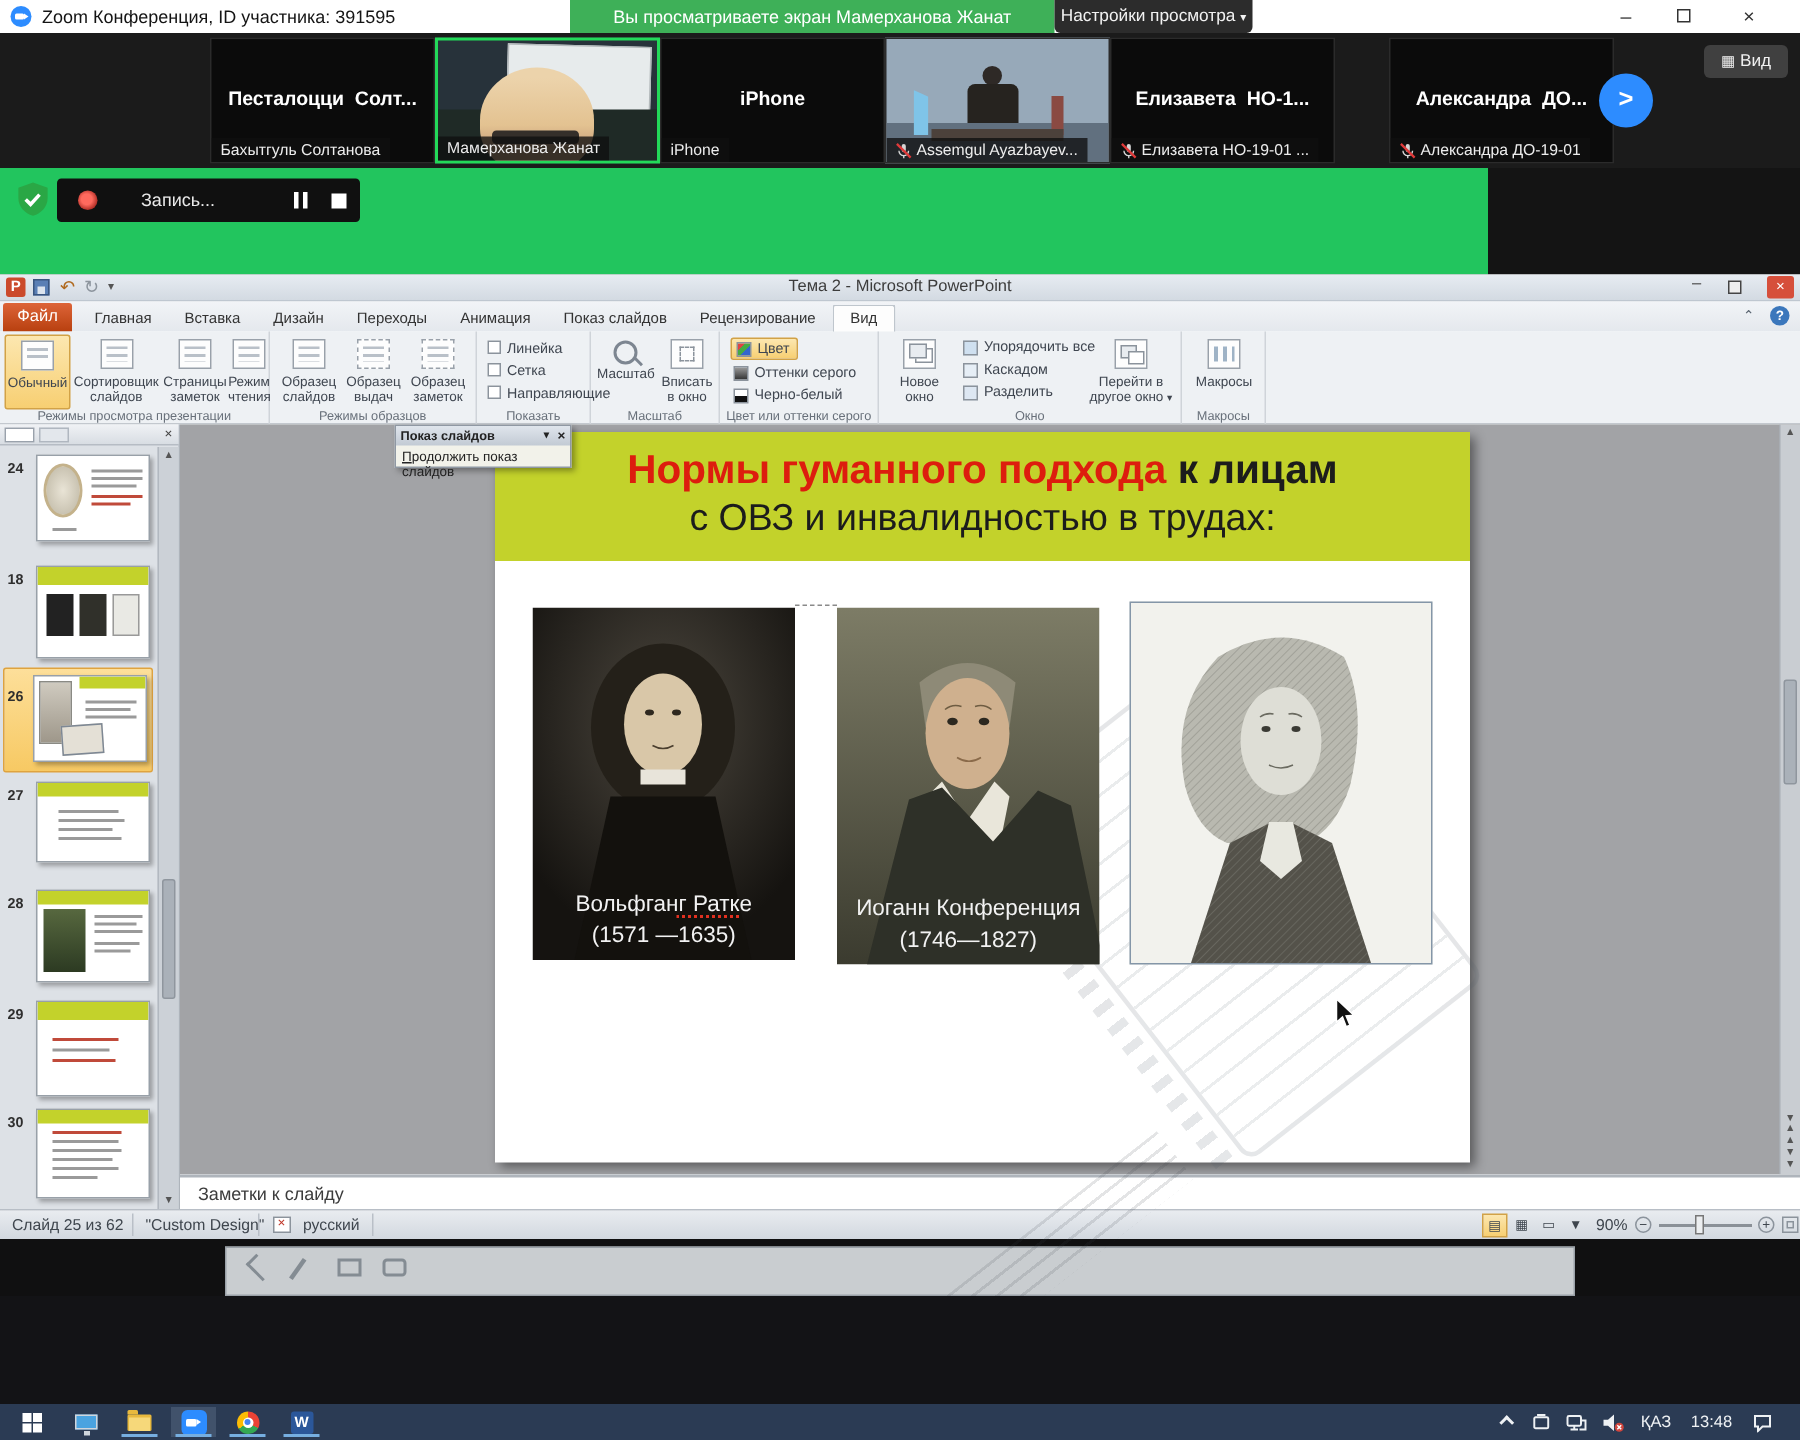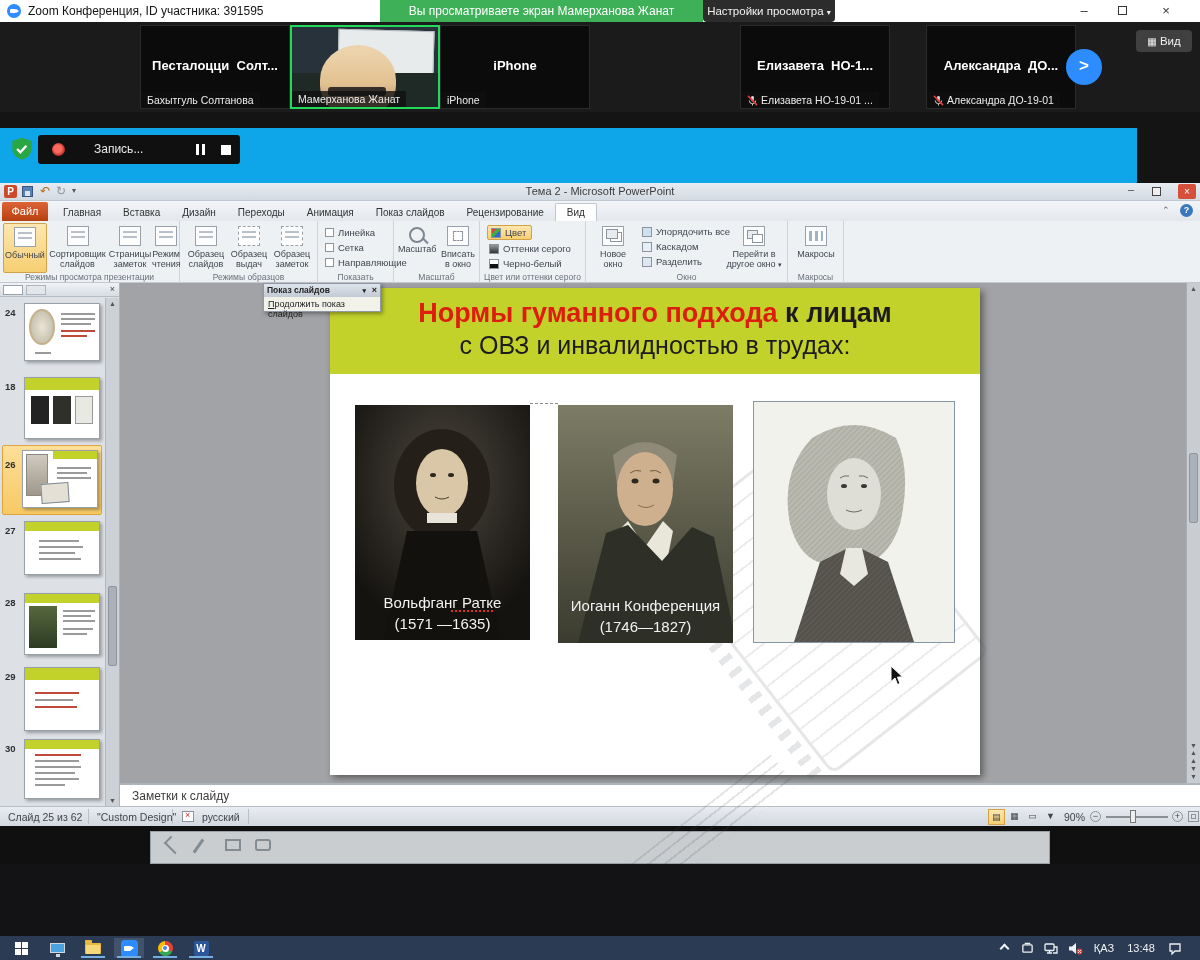--- a/index.html
+++ b/index.html
@@ -16,21 +16,21 @@
   
   .ppt-tab{display:inline-block;padding:0 11px;font-size:10px;color:#333;line-height:19px}
   .ppt-tab.active{background:#fdfdfd;border:1px solid #bfc6cd;border-bottom:none;border-radius:2px 2px 0 0;line-height:18px}
   .rgrp{position:absolute;top:0;height:62px;border-right:1px solid #cfd4d9}
   .glabel{position:absolute;bottom:1px;left:0;right:0;text-align:center;font-size:8.5px;color:#68707a;white-space:nowrap;overflow:hidden}
   .rbtn{position:absolute;top:2px;text-align:center;font-size:9px;color:#3f4650;line-height:10px}
   .rbtn.sel{background:linear-gradient(#fce7b0,#f7cf72);border:1px solid #d2a246;border-radius:2px}
   .ric{width:22px;height:20px;background:#fdfdfd;border:1px solid #99a1aa;margin:3px auto 3px;position:relative}
   .ric .il{position:absolute;left:3px;right:3px;top:4px;height:10px;background:repeating-linear-gradient(180deg,#b9c0c8 0 2px,transparent 2px 5px)}
   .ric.dash{border-style:dashed}
-  .crow{position:absolute;left:7px;display:flex;align-items:center;gap:4px;font-size:9.5px;color:#3f4650}
+  .crow{position:absolute;left:7px;display:flex;align-items:flex-start;gap:4px;font-size:9.5px;color:#3f4650}
   .cbox{width:9px;height:9px;border:1px solid #8b939c;background:#fff;flex:0 0 auto}
   .srow{position:absolute;display:flex;align-items:center;gap:4px;font-size:9.5px;color:#3f4650;white-space:nowrap}
   .sqi{width:10px;height:10px;border:1px solid #8b939c;flex:0 0 auto}
   
   .mini{position:absolute;left:24px;width:76px;background:#fff;border:1px solid #98a0a8;box-shadow:2px 2px 3px rgba(0,0,0,.3);overflow:hidden}
   .mini .bar{position:absolute;top:0;left:0;right:0;height:9px;background:#c3d22b}
   .mini .ln{position:absolute;height:2px;background:#9a9a9a}
   .tnum{position:absolute;left:5px;font-size:9.5px;font-weight:bold;color:#2e2e2e}
   .chev{display:inline-block;width:7px;height:7px;border-left:2px solid #cfd2d6;border-bottom:2px solid #cfd2d6;transform:rotate(135deg)}
   
@@ -80,20 +80,37 @@
         </div>
     </div>
 
     <div class="tile" style="left:440px">
       <div class="big-name">iPhone</div>
       <div class="nm">
           <span>iPhone</span>
         </div>
     </div>
 
+    <div class="tile" style="left:590px;background:#97a9b9">
+      <div class="abs" style="left:0;bottom:0;width:148px;height:26px;background:#61707f"></div>
+      <div class="abs" style="left:18px;top:34px;width:10px;height:30px;background:#7fc4e8;clip-path:polygon(0 0,100% 15%,100% 100%,0 100%)"></div>
+      <div class="abs" style="left:110px;top:38px;width:8px;height:26px;background:#8a4a42"></div>
+      <div class="abs" style="left:64px;top:18px;width:13px;height:13px;border-radius:50%;background:#2e2926"></div>
+      <div class="abs" style="left:54px;top:30px;width:34px;height:26px;border-radius:5px 5px 0 0;background:#26231f"></div>
+      <div class="abs" style="left:30px;bottom:14px;width:88px;height:8px;background:#4c413b"></div>
+      <div class="nm">
+        <svg width="11" height="11" viewBox="0 0 12 12">
+            <rect x="4.5" y="1" width="3" height="6" rx="1.5" fill="#d6d6d6"></rect>
+            <path d="M2.5 6a3.5 3.5 0 0 0 7 0" stroke="#d6d6d6" fill="none"></path>
+            <line x1="6" y1="9.5" x2="6" y2="11.5" stroke="#d6d6d6"></line>
+            <line x1="1" y1="1" x2="11" y2="11" stroke="#e03a3a" stroke-width="1.7"></line>
+          </svg>
+        <span>Assemgul Ayazbayev...</span>
+      </div>
+    </div>
 
     <div class="tile" style="left:740px">
       <div class="big-name">Елизавета  НО-1...</div>
       <div class="nm">
         <svg width="11" height="11" viewBox="0 0 12 12">
             <rect x="4.5" y="1" width="3" height="6" rx="1.5" fill="#d6d6d6"></rect>
             <path d="M2.5 6a3.5 3.5 0 0 0 7 0" stroke="#d6d6d6" fill="none"></path>
             <line x1="6" y1="9.5" x2="6" y2="11.5" stroke="#d6d6d6"></line>
             <line x1="1" y1="1" x2="11" y2="11" stroke="#e03a3a" stroke-width="1.7"></line>
           </svg>
@@ -112,21 +129,21 @@
           </svg>
         <span>Александра ДО-19-01</span>
       </div>
     </div>
     <div class="abs" style="left:1066px;top:27px;width:36px;height:36px;border-radius:50%;background:#2d8cff;color:#fff;text-align:center;line-height:34px;font-size:17px;font-weight:bold">&gt;</div>
     <div class="abs" style="left:1136px;top:8px;width:56px;height:22px;background:rgba(70,70,70,.85);border-radius:4px;color:#f0f0f0;font-size:11.5px;text-align:center;line-height:22px">
       <span style="font-size:10px">▦</span> <span>Вид</span>
     </div>
   </div>
 
-  <div class="abs" style="left:0;top:128px;width:1137px;height:71px;background:#0ea5e9">
+  <div class="abs" style="left:0;top:112px;width:992px;height:71px;background:#22c55e">
     <svg class="abs" style="left:9px;top:8px" width="26" height="26" viewBox="0 0 24 24">
         <path d="M12 1.5l9 3.2v6.3c0 5.4-3.8 9.3-9 11-5.2-1.7-9-5.6-9-11V4.7z" fill="#2aa745"></path>
         <path d="M7.5 12l3 3 5.5-6" stroke="#fff" stroke-width="2.2" fill="none"></path>
       </svg>
     <div class="abs" style="left:38px;top:7px;width:202px;height:29px;background:#101010;border-radius:3px">
       <div class="abs" style="left:14px;top:8px;width:13px;height:13px;border-radius:50%;background:radial-gradient(circle at 45% 45%, #ff6a5e 0 35%, #b33028 70%, #7e2a24 100%)"></div>
       <span class="abs" style="left:56px;top:7px;font-size:12px;color:#e9e9e9">Запись...</span>
       <div class="abs" style="left:158px;top:9px;width:3px;height:11px;background:#fff"></div>
       <div class="abs" style="left:164px;top:9px;width:3px;height:11px;background:#fff"></div>
       <div class="abs" style="left:183px;top:10px;width:10px;height:10px;background:#fff"></div>

